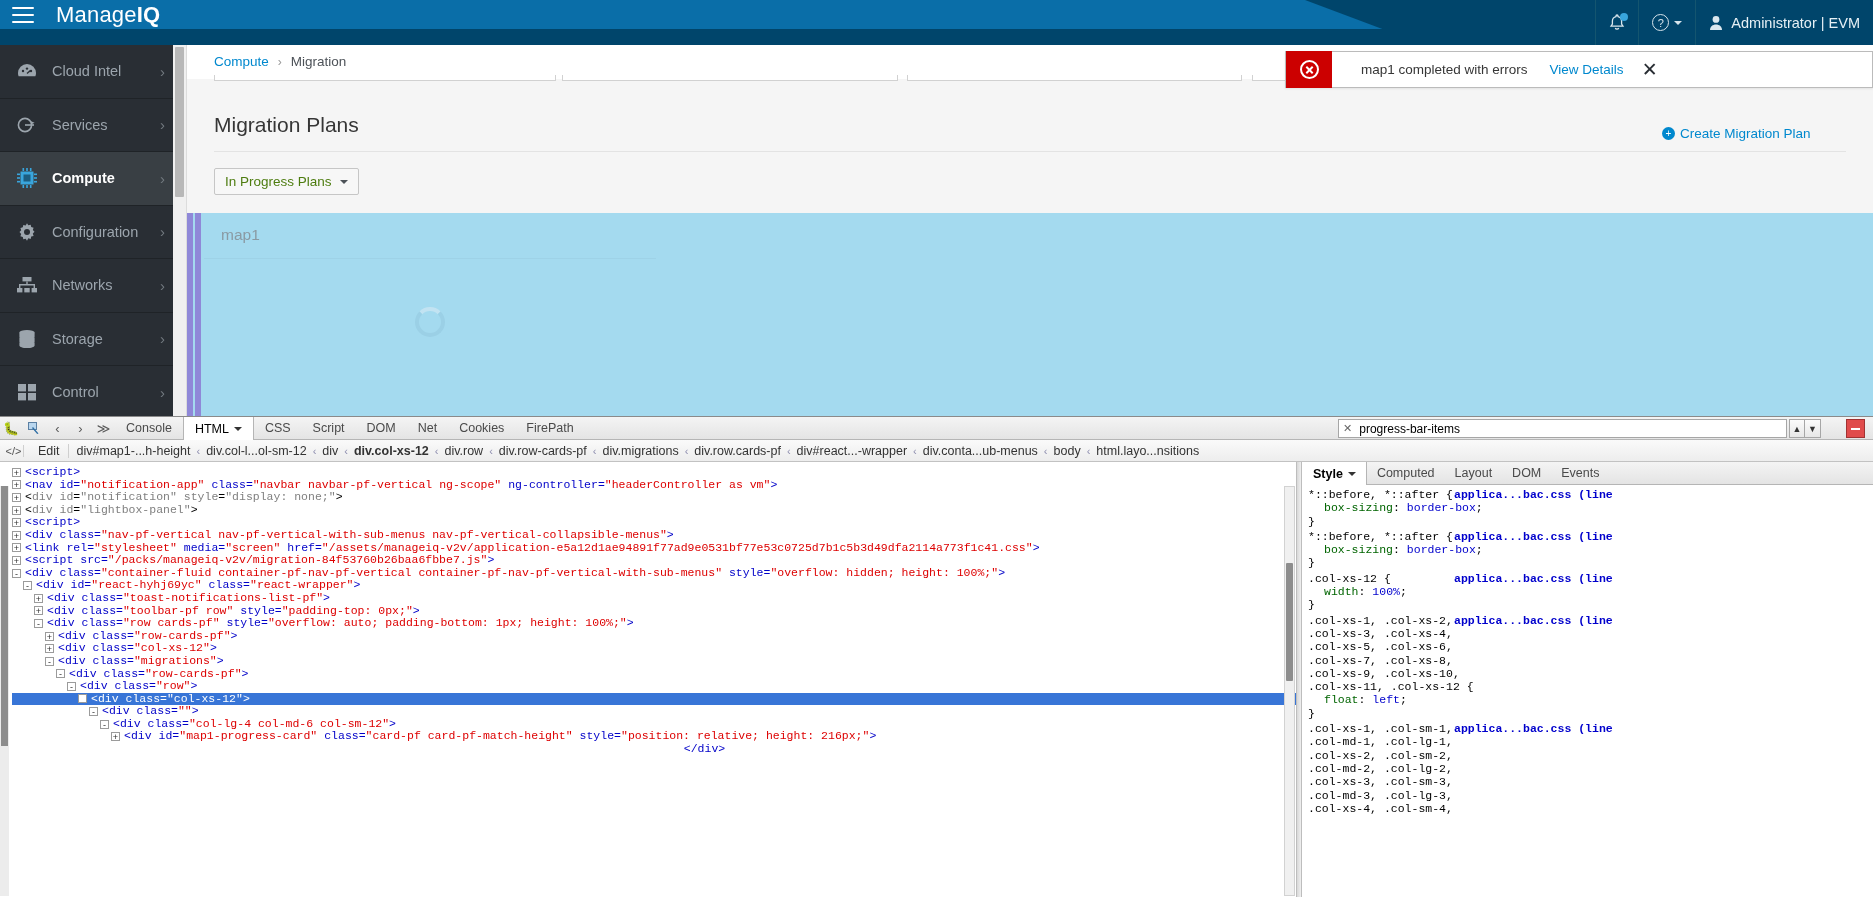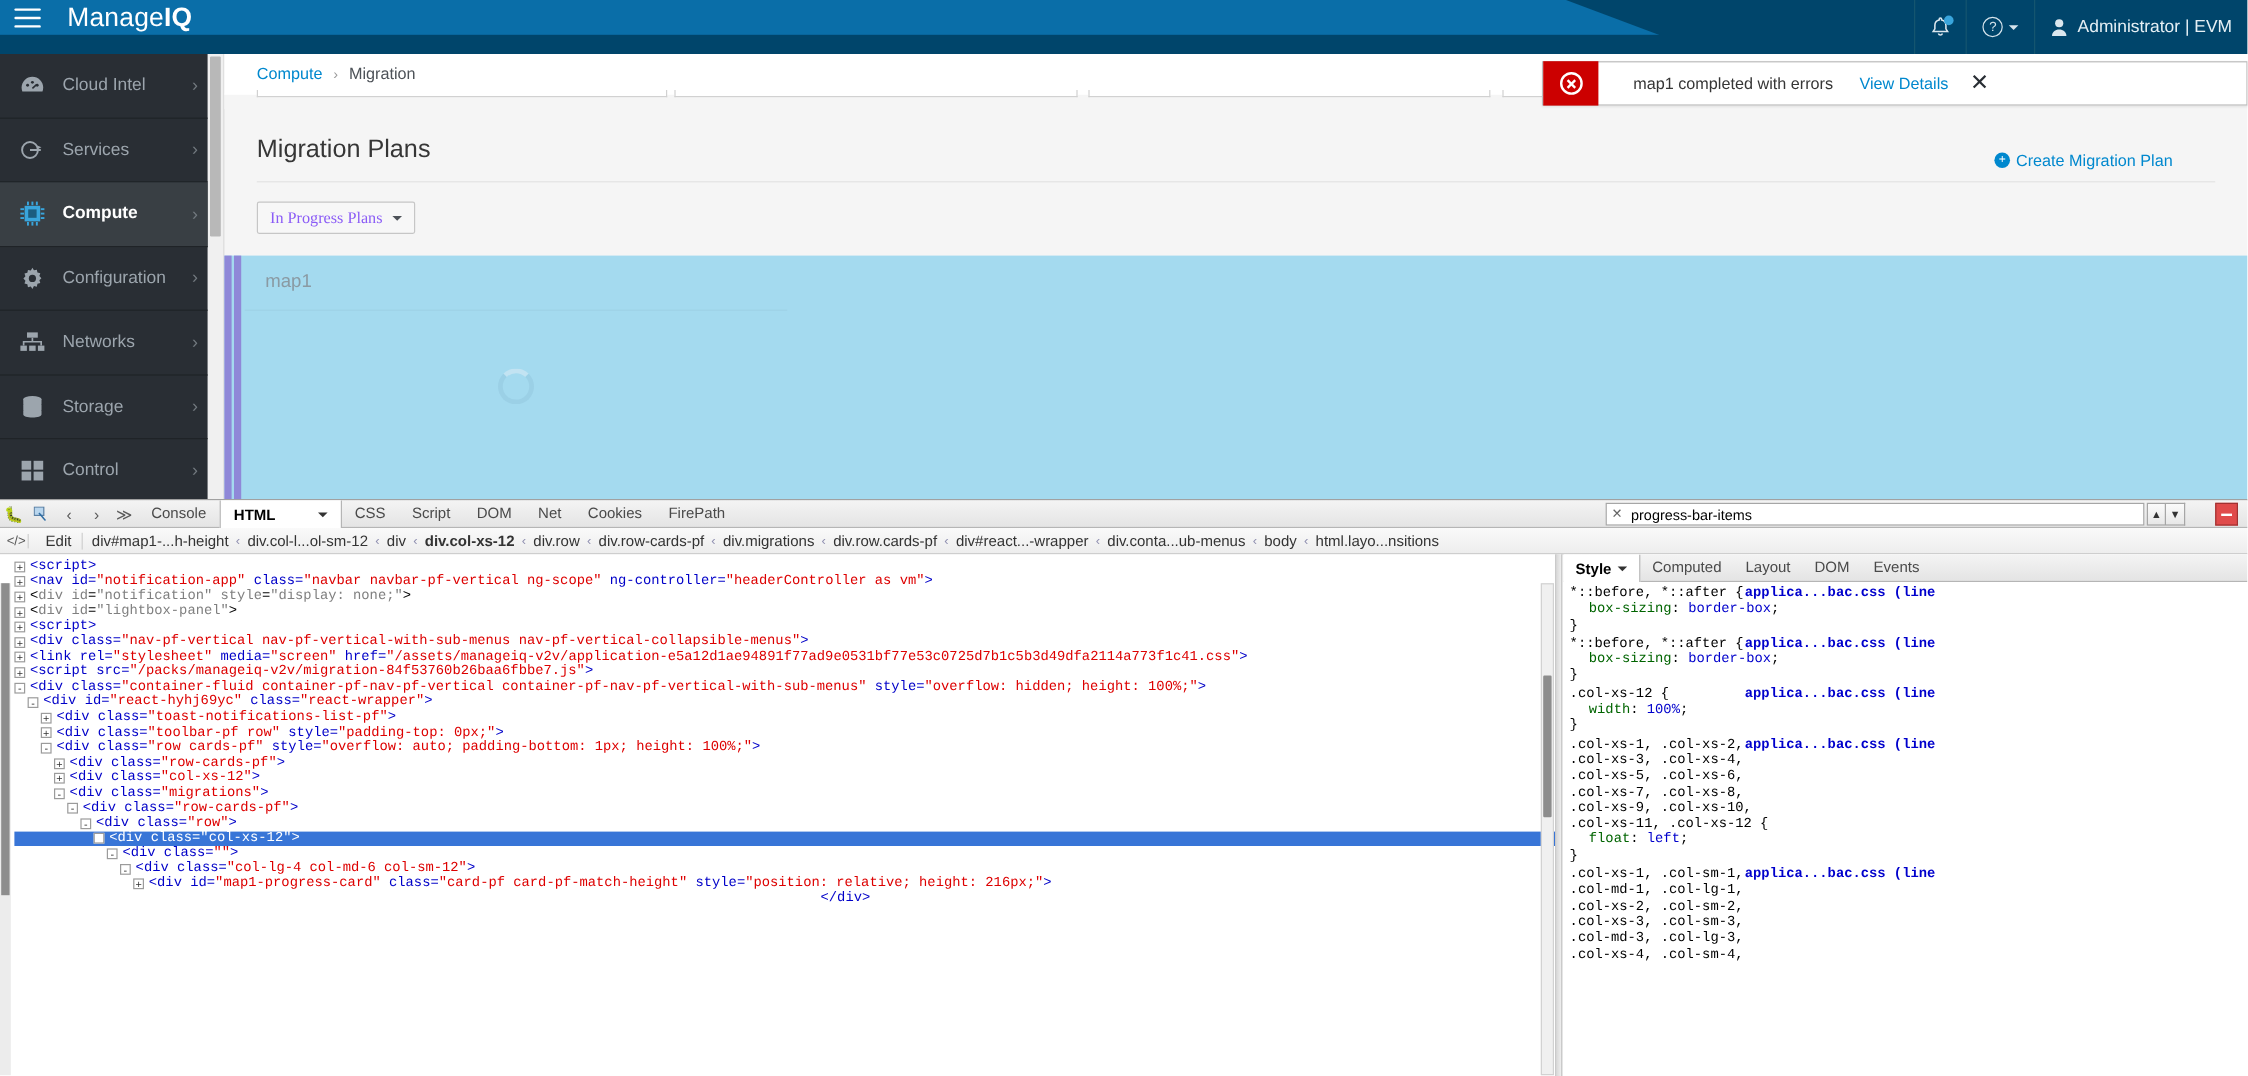--- a/index.html
+++ b/index.html
@@ -111,21 +111,21 @@
   .mp-title {
     margin: 22px 0 0 27px; font-size: 21px; color: #363636; font-weight: 400;
   }
   .mp-rule {
     margin: 14px 27px 0 27px; border-top: 1px solid #e3e3e3;
   }
   .plans-dd {
     margin: 16px 0 0 27px; display: inline-flex; align-items: center;
     height: 27px; padding: 0 10px; background: #f7f7f7;
     border: 1px solid #c6c6c6; border-radius: 2px;
-    font-size: 13.5px; color: #8b5cf6; cursor: pointer; font-family: Liberation Serif, serif;
+    font-size: 13.5px; color: #4d7c0f; cursor: pointer;
   }
   .plans-dd .caret {
     margin-left: 8px; width: 0; height: 0;
     border-left: 4px solid transparent; border-right: 4px solid transparent;
     border-top: 4px solid #4d5258;
   }
 
   
   .inspect-zone {
     position: absolute; left: 0; right: 0; top: 168px; bottom: 0;
@@ -198,21 +198,21 @@
     width: 23px; display: flex; align-items: center; justify-content: center;
     cursor: pointer; color: #5a5a5a; font-size: 13px;
   }
   .fb-bug { font-size: 13px; }
   .fb-tab {
     display: flex; align-items: center; padding: 0 11px; font-size: 12.5px;
     color: #4a4a4a; cursor: pointer; white-space: nowrap;
   }
   .fb-tab.sel {
     background: #fff; border-left: 1px solid #b5b5b5; border-right: 1px solid #b5b5b5;
-    font-weight: 700; color: #000; margin-bottom: -1px; gap: 30px;
+    font-weight: 400; color: #000; margin-bottom: -1px;
   }
   .fb-tab .tcar {
     margin-left: 5px; width: 0; height: 0;
     border-left: 4px solid transparent; border-right: 4px solid transparent;
     border-top: 4px solid #333;
   }
   .fb-search {
     position: absolute; right: 86px; top: 2px; width: 449px; height: 19px;
     background: #fff; border: 1px solid #a6a6a6; display: flex; align-items: center;
     padding: 0 4px;
@@ -774,20 +774,21 @@
               <div class="sel-line">.col-xs-7, .col-xs-8,</div>
               <div class="sel-line">.col-xs-9, .col-xs-10,</div>
               <div class="sel-line">.col-xs-11, .col-xs-12 {</div>
               <div class="prop"><span class="pname">float</span><span>: </span><span class="pval">left</span><span>;</span></div>
               <div>}</div>
             </div>
             <div class="css-rule">
               <div class="sel-line">.col-xs-1, .col-sm-1,<span class="src-link">applica...bac.css (line</span></div>
               <div class="sel-line">.col-md-1, .col-lg-1,</div>
               <div class="sel-line">.col-xs-2, .col-sm-2,</div>
+              <div class="sel-line">.col-md-2, .col-lg-2,</div>
               <div class="sel-line">.col-xs-3, .col-sm-3,</div>
               <div class="sel-line">.col-md-3, .col-lg-3,</div>
               <div class="sel-line">.col-xs-4, .col-sm-4,</div>
             </div>
           </div>
       </div>
     </div>
   </div>
 
 </div>

